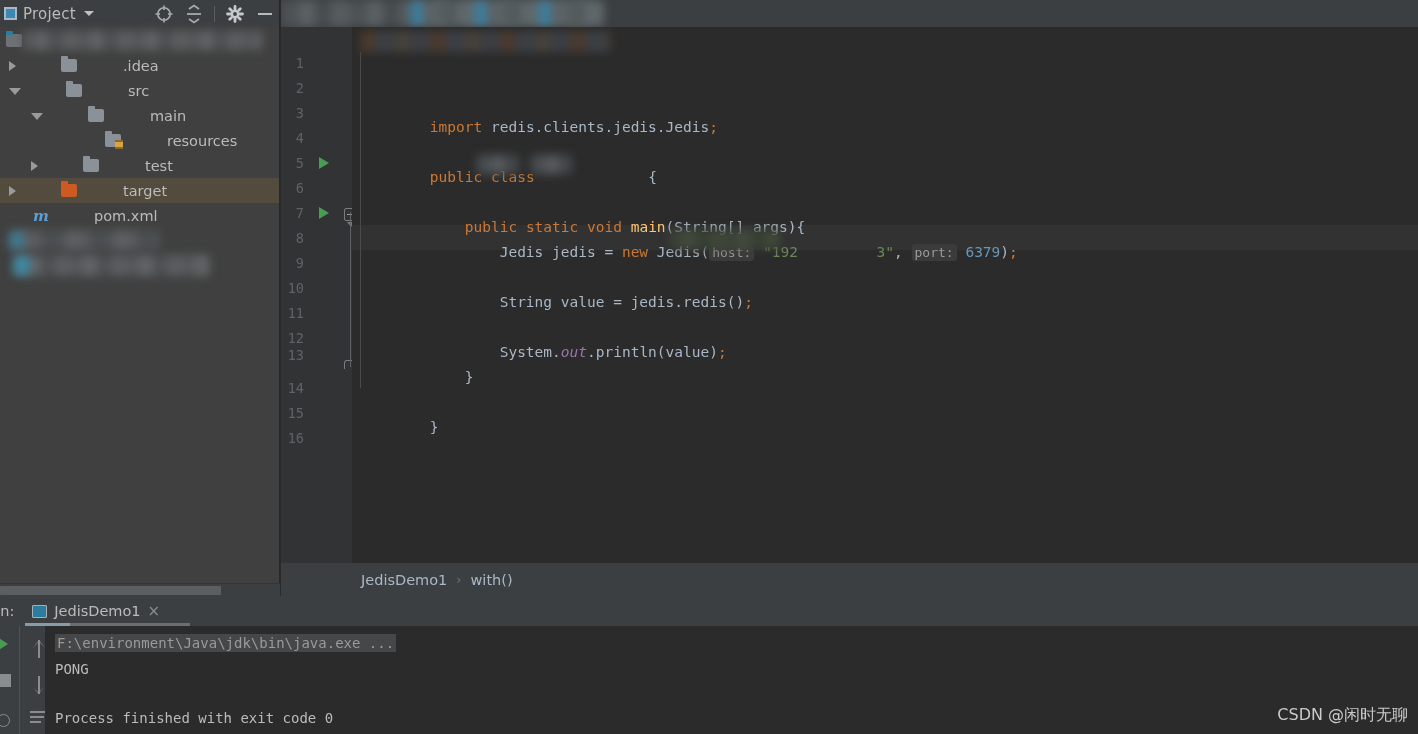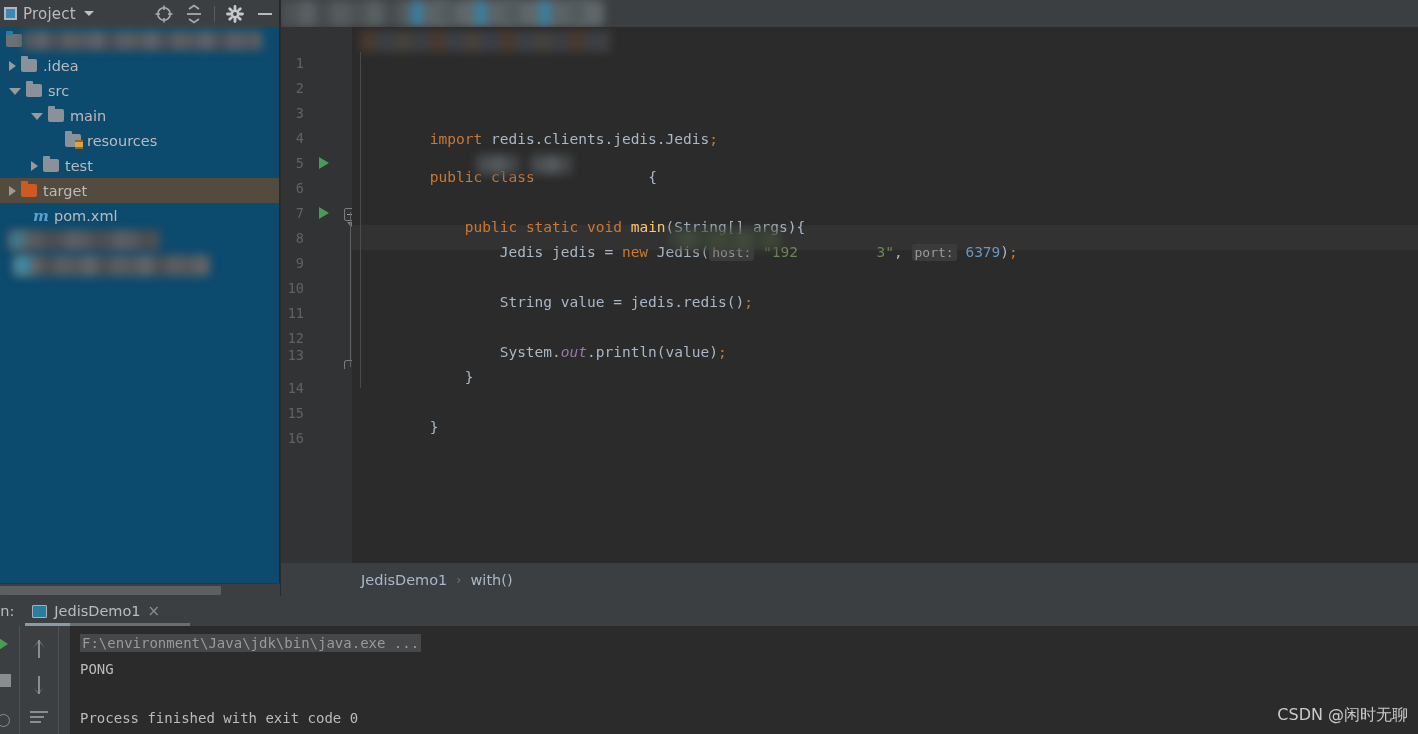--- a/index.html
+++ b/index.html
@@ -7,21 +7,21 @@
     width: 1418px; height: 734px;
     background: #2b2b2b;
     font-family: "DejaVu Sans", "Liberation Sans", sans-serif;
     overflow: hidden;
   }
   #app { position: relative; width: 1418px; height: 734px; }
 
   
   #project-panel {
     position: absolute; left: 0; top: 0; width: 280px; height: 596px;
-    background: #0c4a6e; border-right: 1px solid #262829;
+    background: #404040; border-right: 1px solid #262829;
   }
   #project-header {
     position: relative; height: 27px; background: #3c3f41;
     display: flex; align-items: center; padding-left: 4px;
   }
   .ph-title {
     color: #bbbbbb; font-size: 15px; letter-spacing: .2px;
     font-family: "DejaVu Sans", "Liberation Sans", sans-serif;
   }
   .ph-icon-sq {
@@ -39,21 +39,21 @@
   }
   #ph-tools .tool { width: 20px; height: 20px; position: relative; cursor: pointer; }
   #ph-tools .sep {
     width: 1px; height: 16px; background: #5a5d5e;
   }
 
   
   #project-tree { position: relative; padding-top: 1px; }
   .tree-row {
     position: relative; height: 25px; display: flex; align-items: center;
-    color: #bbbbbb; font-size: 14.5px; white-space: nowrap;
+    color: #bbbbbb; font-size: 14.5px; white-space: nowrap; gap: 40px;
   }
   .tree-row.selected { background: #534c3e; }
   .arrow {
     width: 0; height: 0; flex: 0 0 auto; margin-right: 5px;
     border-top: 5px solid transparent; border-bottom: 5px solid transparent;
     border-left: 7px solid #9a9a9a;
   }
   .arrow.open {
     border-left: 6px solid transparent; border-right: 6px solid transparent;
     border-top: 7px solid #9a9a9a; border-bottom: none; margin-top: 2px;
@@ -259,21 +259,21 @@
     clip-path: polygon(0 0, 50% 100%, 100% 0, 50% 82%);
     background: #8a8d8f;
   }
   .wrap-icon {
     position: absolute; left: 10px; top: 84px; width: 18px; height: 15px; cursor: pointer;
   }
   .wrap-icon i {
     position: absolute; left: 0; height: 2px; background: #8a8d8f; display: block;
   }
   #console {
-    position: absolute; left: 70px; top: 30px; right: 0; height: 108px;
+    position: absolute; left: 45px; top: 30px; right: 0; height: 108px;
     background: #2b2b2b;
     font-family: "DejaVu Sans Mono", "Liberation Mono", monospace;
     font-size: 14px;
   }
   .con-line { position: absolute; left: 10px; color: #bbbbbb; white-space: pre; }
   .con-line.cmd {
     color: #9a9a9a; background: #454748; padding: 1px 2px;
   }
   #console-divider {
     position: absolute; left: 58px; top: 30px; width: 1px; height: 108px;
@@ -455,21 +455,21 @@
     <div id="code">
       <div id="caret-line"></div>
       <div id="indent-guide"></div>
 
       <div class="cl" style="top:4px; height:22px; width:280px;">
         <span class="blur" style="left:0; top:0; width:250px; height:21px; background:
               repeating-linear-gradient(90deg,#4b3a2e 0 16px,#3b3f45 16px 34px,#46413c 34px 52px,#3a3e44 52px 70px);
               border-radius:2px;"></span>
       </div>
 
-      <div class="cl" style="top:88px;">
+      <div class="cl" style="top:76px;">
         <span class="kw">import</span><span class="pln"> redis.clients.jedis.Jedis</span><span class="semi">;</span>
       </div>
 
       <div class="cl" style="top:126px;">
         <span class="kw">public</span><span class="pln"> </span><span class="kw">class</span><span class="pln">&nbsp;&nbsp;&nbsp;&nbsp;&nbsp;&nbsp;&nbsp;&nbsp;&nbsp;&nbsp;&nbsp;&nbsp;&nbsp;</span><span class="pln">{</span>
         <span class="blur" style="left:117px; top:2px; width:95px; height:19px; background:
               repeating-linear-gradient(90deg,#4a4e51 0 14px,#565a5d 14px 28px,#44484b 28px 42px,#50545700 42px 54px);
               border-radius:3px;"></span>
       </div>
 

